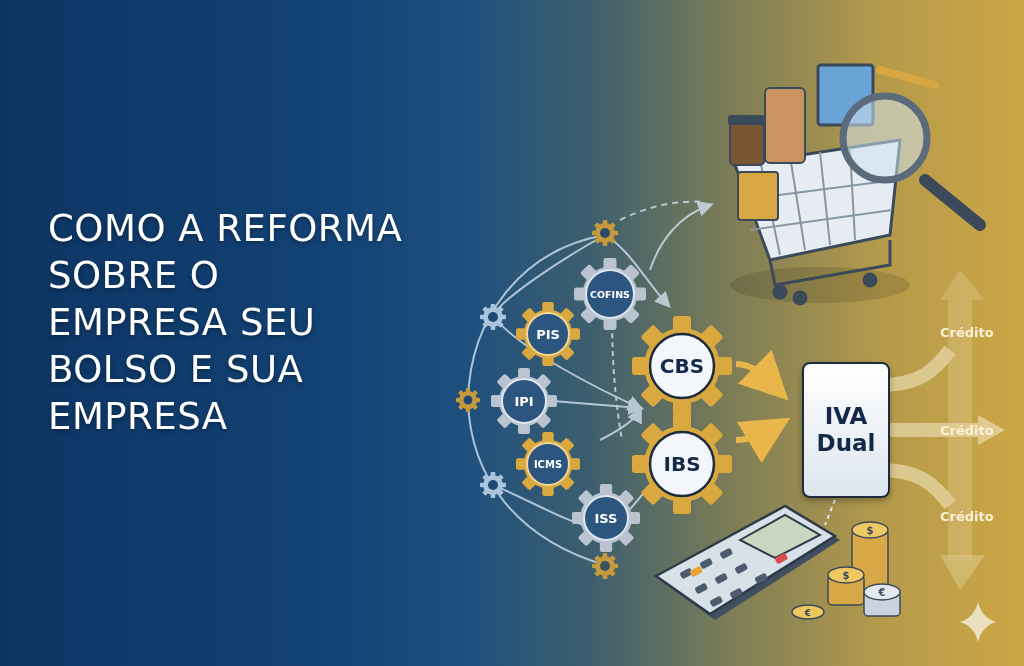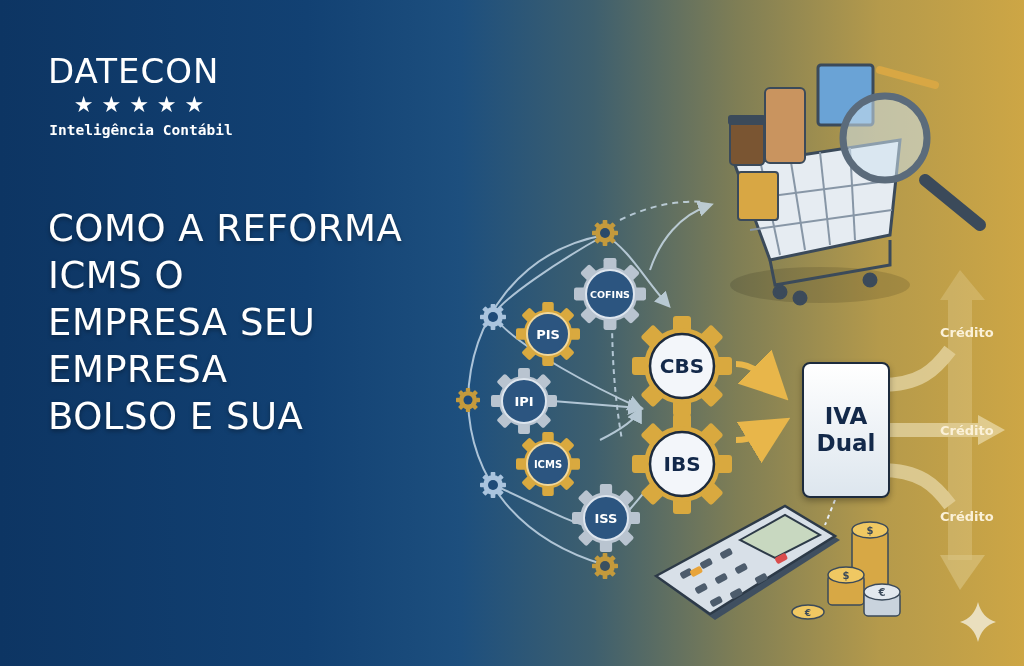--- a/index.html
+++ b/index.html
@@ -17,32 +17,27 @@
   .credit{position:absolute;color:#fbf1d8;font-family:"DejaVu Sans",sans-serif;font-weight:bold;font-size:13px;}
   .iva{position:absolute;left:794px;top:362px;width:84px;height:132px;border-radius:8px;border:2px solid #1d2b3d;
     background:linear-gradient(180deg,#ffffff,#dde6ee);display:flex;flex-direction:column;align-items:center;justify-content:center;
     color:#13294a;font-family:"DejaVu Sans",sans-serif;font-weight:bold;font-size:23px;line-height:27px;box-shadow:0 3px 6px rgba(0,0,0,.3);margin-left:8px;}
 </style>
 </head>
 <body>
 
 <div class="canvas">
 
-  <div class="brand">
-    <div class="brand-name">DATECON</div>
-    <div class="brand-stars">★★★★★</div>
-    <div class="brand-tag">Inteligência Contábil</div>
-  </div>
 
   <div class="headline">
     <div>COMO A REFORMA</div>
-    <div>ICMS O</div>
+    <div>SOBRE O</div>
     <div>EMPRESA SEU</div>
+    <div>BOLSO E SUA</div>
     <div>EMPRESA</div>
-    <div>BOLSO E SUA</div>
   </div>
 
   <svg width="1024" height="666" style="position:absolute;left:0;top:0">
     <defs>
       <marker id="ah" markerWidth="8" markerHeight="8" refX="6" refY="4" orient="auto">
         <path d="M0,0 L8,4 L0,8 z" fill="#cfe0ef"></path>
       </marker>
       <marker id="ahg" markerWidth="8" markerHeight="8" refX="6" refY="4" orient="auto">
         <path d="M0,0 L8,4 L0,8 z" fill="#e8b64a"></path>
       </marker>

